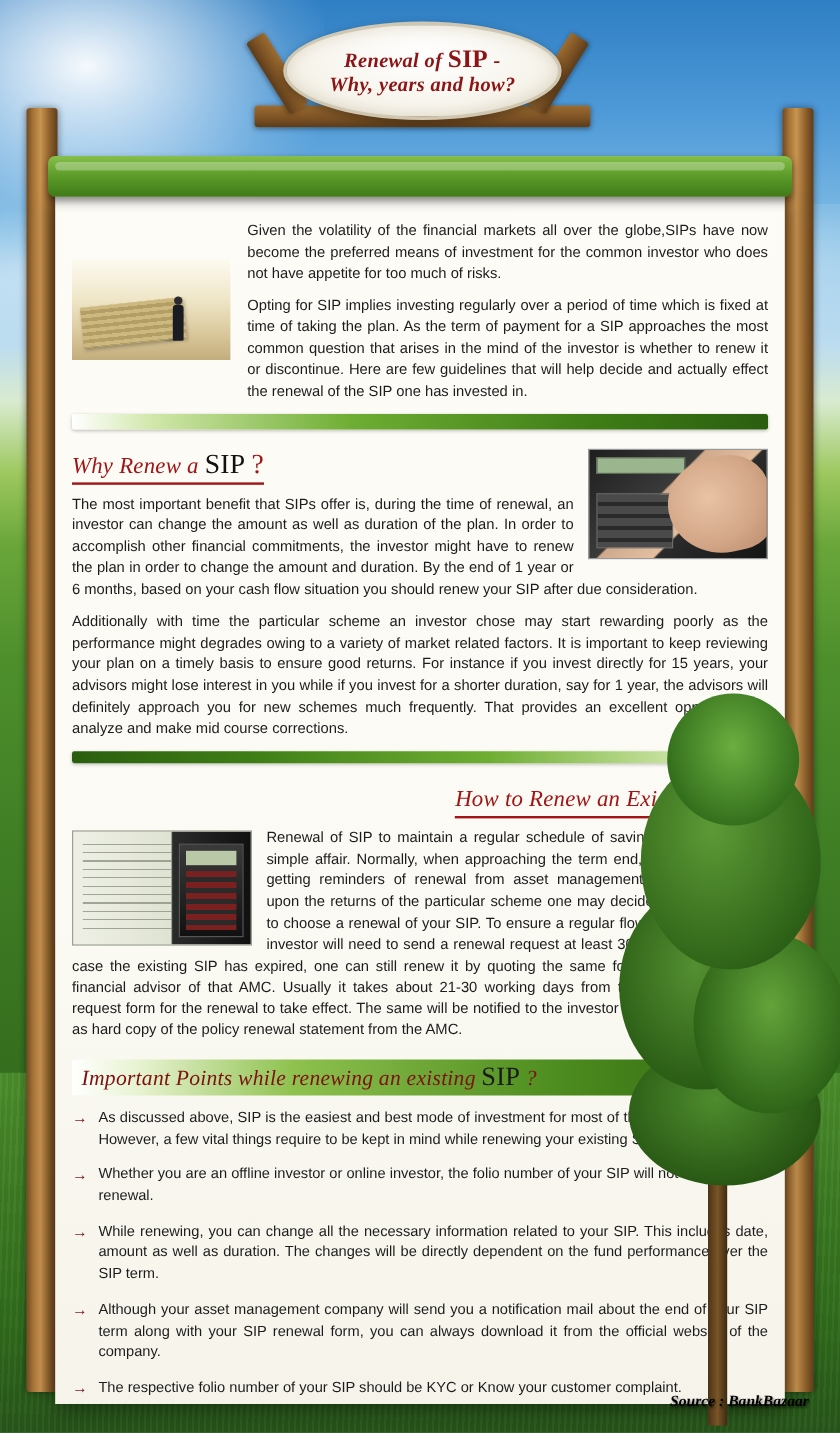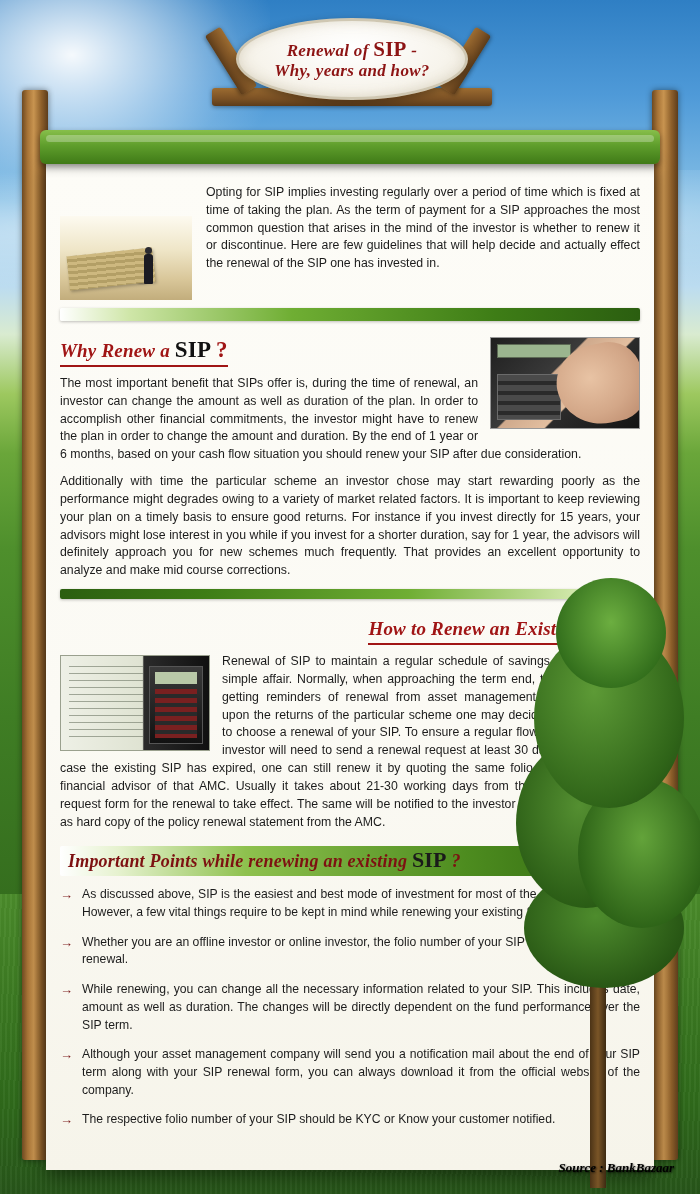--- a/index.html
+++ b/index.html
@@ -127,21 +127,21 @@
     background:linear-gradient(to right,#ffffff 0%, #cfe6a8 12%, #6fae33 40%, #3e7d16 75%, #2b5e10 100%);
     box-shadow:0 1px 3px rgba(0,0,0,0.25);
   }
   .divider.rev {
     background:linear-gradient(to left,#ffffff 0%, #cfe6a8 12%, #6fae33 40%, #3e7d16 75%, #2b5e10 100%);
   }
   .divider.thin { height:10px; }
 
   
   .heading {
-    font-family:"Liberation Serif", serif; font-style:italic; font-weight:bold;
+    font-family:"Liberation Serif", serif; font-style:italic; font-weight:normal;
     color:#a01515; font-size:19px; letter-spacing:.2px; margin:2px 0 8px 0;
     border-bottom:2px solid #a01515; display:inline-block; padding-bottom:2px;
   }
   .heading .big { font-style:normal; font-size:23px; color:#111; }
   .heading .q { font-style:normal; color:#a01515; font-size:23px; }
   .heading-right { display:block; text-align:right; }
   .heading-right .heading { }
 
   
   .photo-calc {
@@ -252,20 +252,21 @@
 <div class="panel">
   <div class="panel-ruffle-top"></div>
   <div class="content">
 
     <div class="photo-money">
       <div class="stack"></div>
       <div class="man"></div>
     </div>
 
     <div class="intro-block">
+      <p class="body-txt intro-first">Given the volatility of the financial markets all over the globe,SIPs have now become the preferred means of investment for the common investor who does not have appetite for too much of risks.</p>
       <p class="body-txt">Opting for SIP implies investing regularly over a period of time which is fixed at time of taking the plan. As the term of payment for a SIP approaches the most common question that arises in the mind of the investor is whether to renew it or discontinue. Here are few guidelines that will help decide and actually effect the renewal of the SIP one has invested in.</p>
     </div>
 
     <div class="divider"></div>
 
     <div>
       <div class="heading">
         <span>Why Renew a </span><span class="big">SIP</span><span class="q"> ?</span>
       </div>
 
@@ -316,21 +317,21 @@
       <div class="point">
         <span class="arrow">→</span>
         <span>While renewing, you can change all the necessary information related to your SIP. This includes date, amount as well as duration. The changes will be directly dependent on the fund performance over the SIP term.</span>
       </div>
       <div class="point">
         <span class="arrow">→</span>
         <span>Although your asset management company will send you a notification mail about the end of your SIP term along with your SIP renewal form, you can always download it from the official website of the company.</span>
       </div>
       <div class="point">
         <span class="arrow">→</span>
-        <span>The respective folio number of your SIP should be KYC or Know your customer notified.</span>
+        <span>The respective folio number of your SIP should be KYC or Know your customer complaint.</span>
       </div>
 
     </div>
 
   </div>
 </div>
 
 <div class="tree">
   <div class="trunk"></div>
   <div class="foliage f5"></div>

